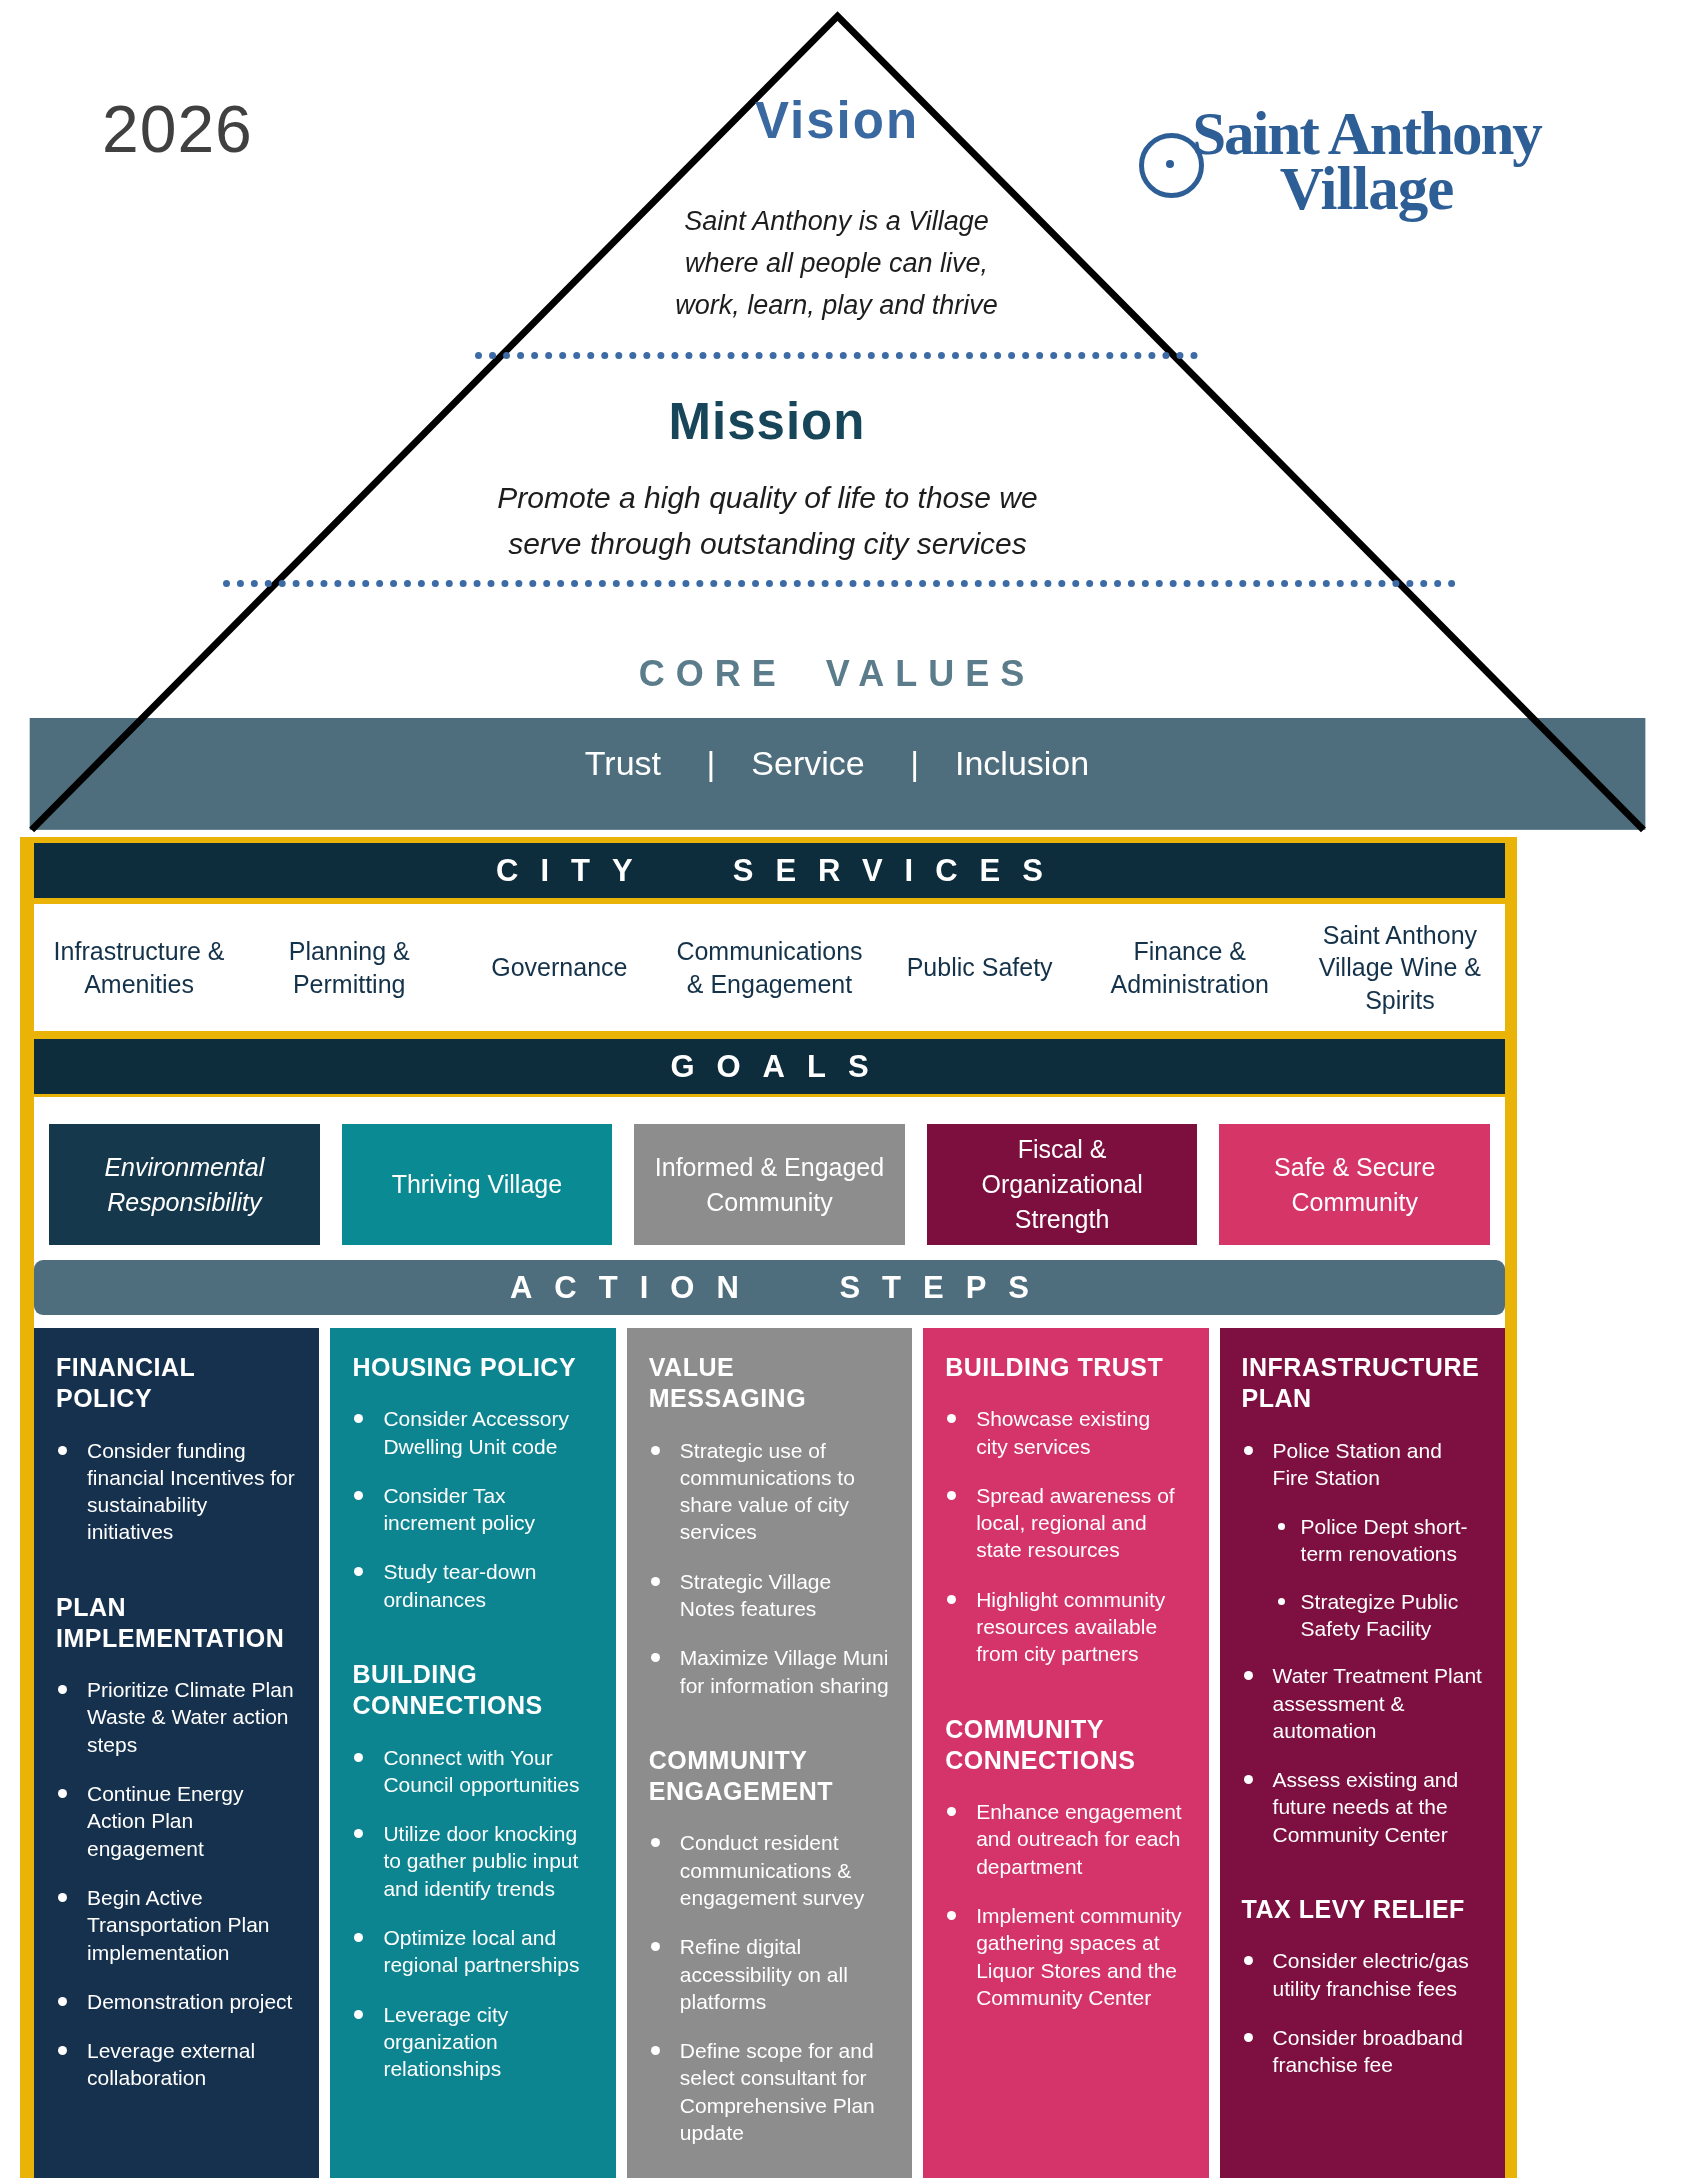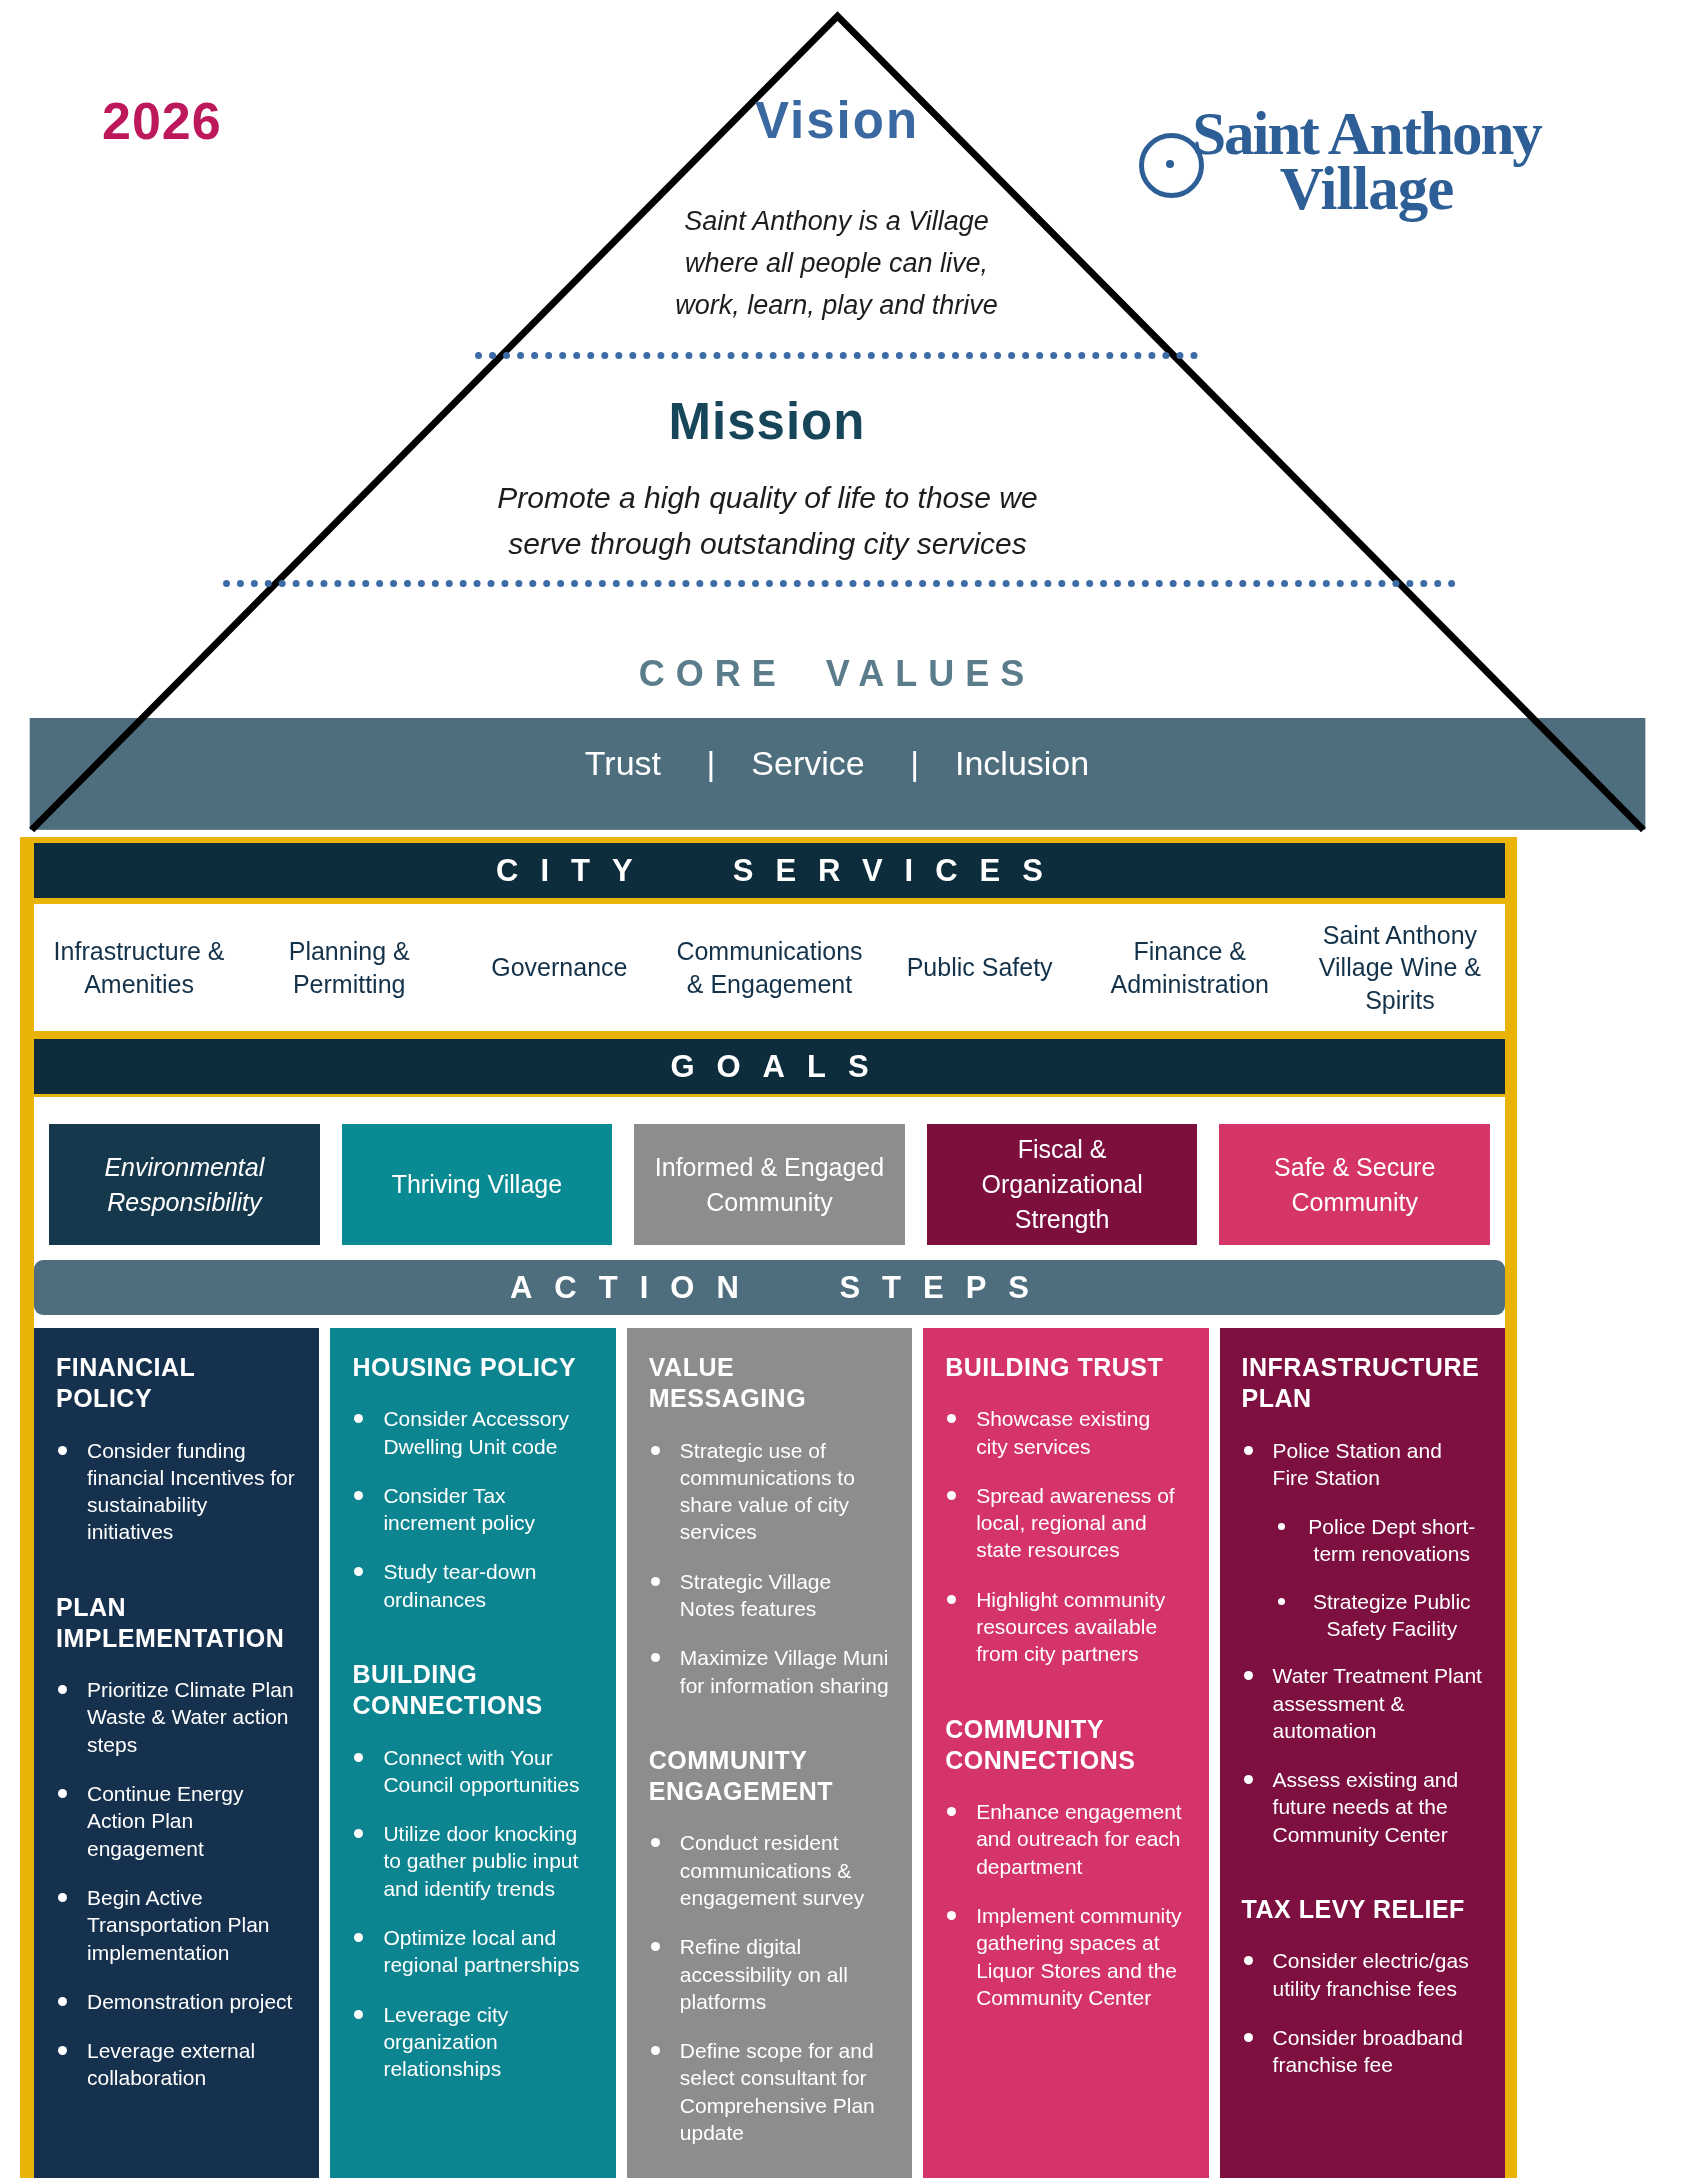--- a/index.html
+++ b/index.html
@@ -1,21 +1,21 @@
 <!DOCTYPE html>
 <html><head>
 <meta charset="utf-8">
 <style>
   html,body{margin:0;padding:0;background:#ffffff;}
   .page{position:relative;width:1683px;height:2178px;background:#fff;overflow:hidden;
         font-family:"Liberation Sans", sans-serif;}
   
   .pyr-svg{position:absolute;left:0;top:0;}
-  .year{position:absolute;left:102px;top:91px;font-size:52px;font-weight:bold;
-        color:#be185d;letter-spacing:1px;}
+  .year{position:absolute;left:102px;top:91px;font-size:66px;font-weight:normal;
+        color:#404040;letter-spacing:1px;}
   .logo{position:absolute;left:1129px;top:103px;width:475px;text-align:center;
         color:#2d5e96;font-family:"Liberation Serif", serif;font-weight:bold;line-height:1;}
   .logo-ring{position:absolute;left:10px;top:30px;width:55px;height:55px;
         border:5px solid #2d5e96;border-radius:50%;}
   .logo-ring .dot{position:absolute;left:22px;top:22px;width:8px;height:8px;border-radius:50%;background:#2d5e96;}
   .logo-l1{font-size:61px;letter-spacing:-2px;}
   .logo-l2{font-size:61px;margin-top:-6px;letter-spacing:-1px;}
   .vision-title{position:absolute;left:639px;top:91px;width:396px;text-align:center;
         font-size:51px;font-weight:600;color:#3a69a1;letter-spacing:2px;}
   .vision-lines{position:absolute;left:589px;top:200px;width:495px;text-align:center;
@@ -56,21 +56,21 @@
         box-sizing:border-box;}
   .actions-row{display:grid;grid-template-columns:repeat(5,1fr);gap:11px;
         padding:13px 0 10px 0;}
   .action-col{min-height:802px;color:#fff;padding:24px 22px;box-sizing:border-box;}
   .col-heading{font-size:25px;font-weight:bold;letter-spacing:0.5px;line-height:1.25;
         margin-bottom:22px;}
   .col-heading.later{margin-top:46px;}
   .bullet{display:flex;margin-bottom:22px;font-size:21px;line-height:1.3;}
   .bullet .dot{flex:0 0 9px;width:9px;height:9px;border-radius:50%;background:#fff;
         margin:9px 20px 0 2px;}
-  .bullet.sub{margin-left:36px;margin-bottom:20px;text-align:center;}
+  .bullet.sub{margin-left:36px;margin-bottom:20px;}
   .bullet.sub .dot{flex:0 0 7px;width:7px;height:7px;margin:10px 16px 0 0;}
   .btext{flex:1;}
 </style>
 </head>
 <body>
 
 <div class="page">
 
   <svg class="pyr-svg" width="1683" height="837" viewBox="0 0 1700 845">
     <rect x="30" y="725" width="1632" height="113" fill="#4e6e7e"></rect>

